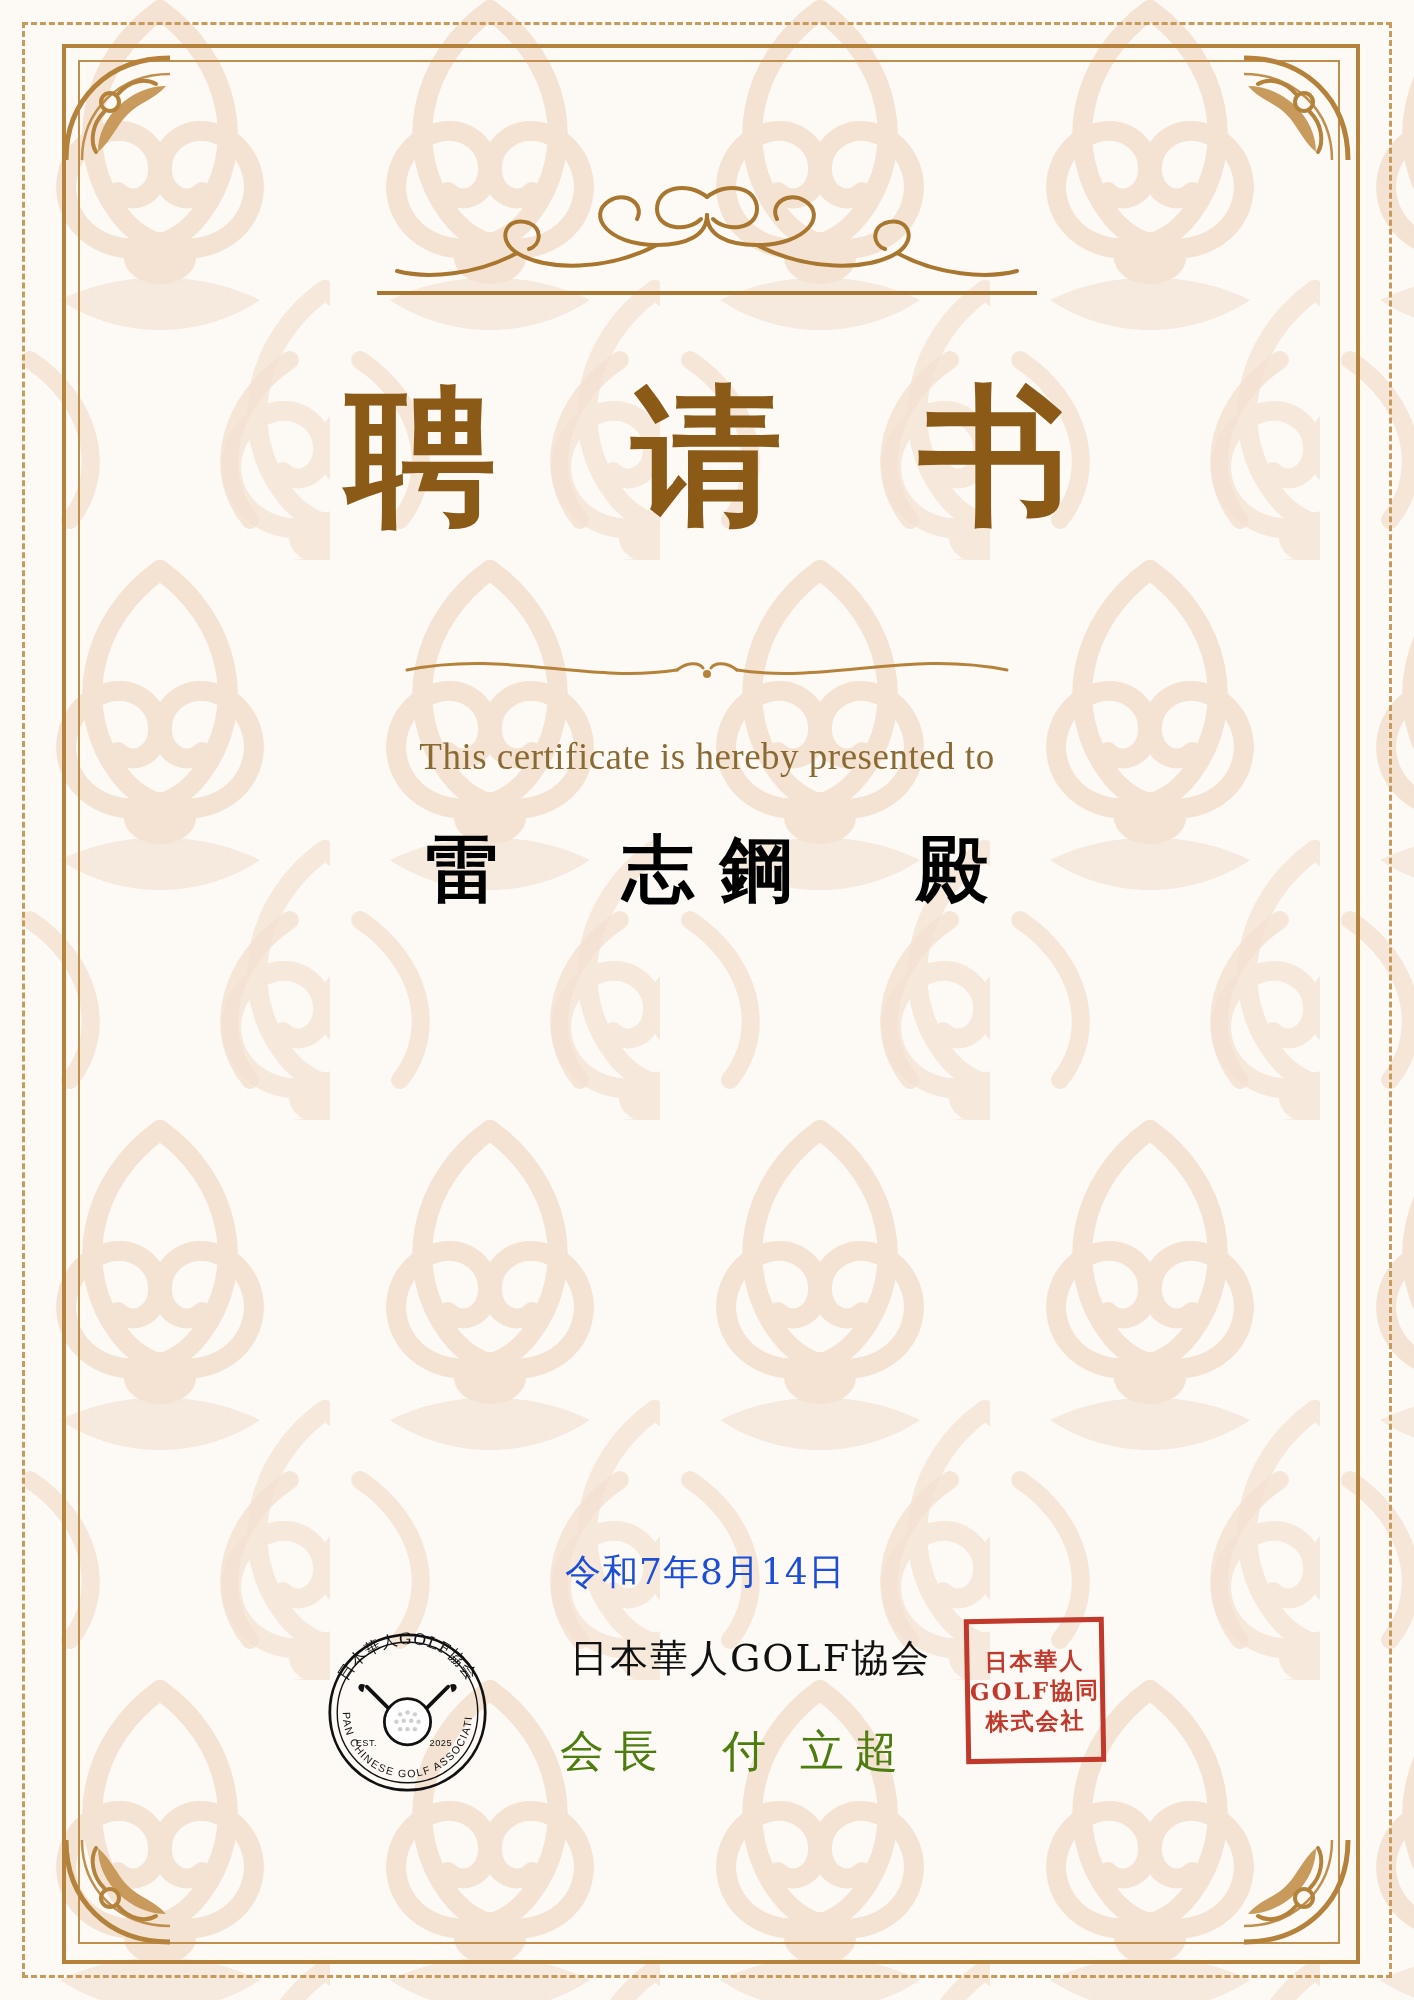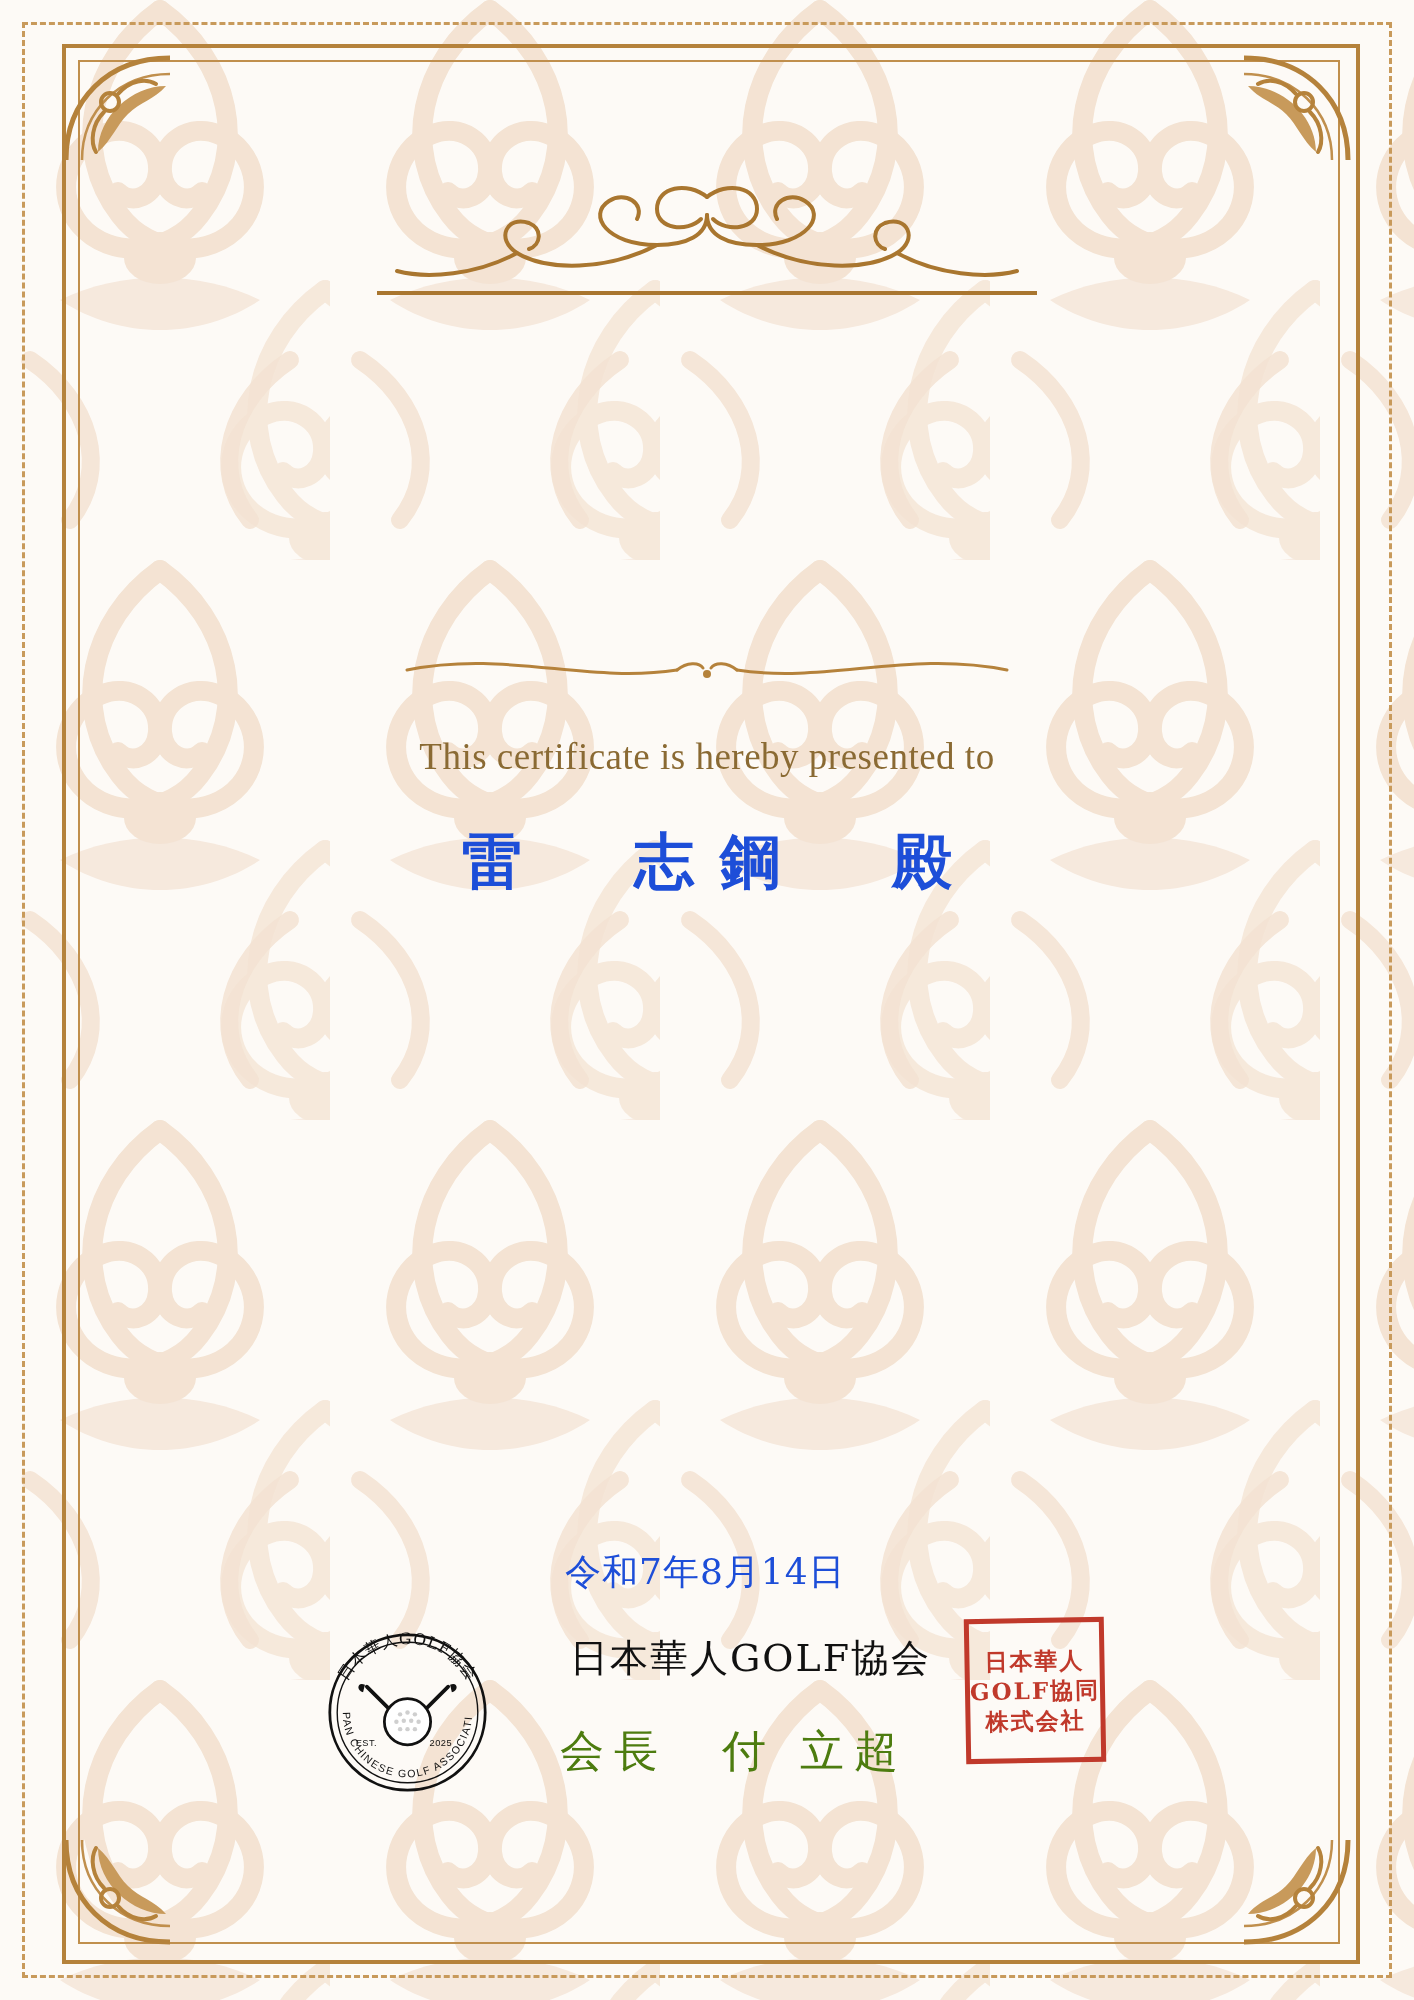--- a/index.html
+++ b/index.html
@@ -128,23 +128,23 @@
     letter-spacing: 0.5px;
   }
 
   .recipient {
     position: absolute;
     left: 0;
     right: 0;
     top: 822px;
     text-align: center;
     font-family: "DejaVu Serif", "Liberation Serif", serif;
-    font-size: 60px;
+    font-size: 72px;
     font-weight: 700;
-    color: #1d4ed8;
+    color: #000000;
     letter-spacing: 26px;
     text-indent: 26px;
   }
 
   .body-text {
     position: absolute;
     left: 185px;
     width: 1044px;
     top: 990px;
     font-family: "DejaVu Serif", "Liberation Serif", serif;
@@ -289,20 +289,21 @@
       <path d="M350 22 C 330 6, 300 12, 300 34 C 300 54, 330 58, 344 44" fill="none" stroke="#a9762f" stroke-width="4" stroke-linecap="round"></path>
       <path d="M350 22 C 370 6, 400 12, 400 34 C 400 54, 370 58, 356 44" fill="none" stroke="#a9762f" stroke-width="4" stroke-linecap="round"></path>
       <path d="M350 40 C 350 60, 330 70, 300 70 C 250 70, 230 40, 252 26 C 268 16, 288 28, 280 44" fill="none" stroke="#a9762f" stroke-width="4" stroke-linecap="round"></path>
       <path d="M350 40 C 350 60, 370 70, 400 70 C 450 70, 470 40, 448 26 C 432 16, 412 28, 420 44" fill="none" stroke="#a9762f" stroke-width="4" stroke-linecap="round"></path>
       <path d="M300 70 C 250 96, 190 96, 160 78 C 138 64, 150 40, 172 48 C 186 54, 184 70, 172 74" fill="none" stroke="#a9762f" stroke-width="4" stroke-linecap="round"></path>
       <path d="M400 70 C 450 96, 510 96, 540 78 C 562 64, 550 40, 528 48 C 514 54, 516 70, 528 74" fill="none" stroke="#a9762f" stroke-width="4" stroke-linecap="round"></path>
       <path d="M160 78 C 120 100, 70 104, 40 96" fill="none" stroke="#a9762f" stroke-width="4" stroke-linecap="round"></path>
       <path d="M540 78 C 580 100, 630 104, 660 96" fill="none" stroke="#a9762f" stroke-width="4" stroke-linecap="round"></path>
     </svg>
 
+    <div class="title">聘 请 书</div>
 
     <svg class="divider-flourish" viewBox="0 0 640 50">
       <path d="M20 30 C 120 10, 200 44, 290 30" fill="none" stroke="#b5823b" stroke-width="3" stroke-linecap="round"></path>
       <path d="M620 30 C 520 10, 440 44, 350 30" fill="none" stroke="#b5823b" stroke-width="3" stroke-linecap="round"></path>
       <path d="M290 30 C 300 22, 312 22, 316 28" fill="none" stroke="#b5823b" stroke-width="3" stroke-linecap="round"></path>
       <path d="M350 30 C 340 22, 328 22, 324 28" fill="none" stroke="#b5823b" stroke-width="3" stroke-linecap="round"></path>
       <circle cx="320" cy="34" r="4" fill="#b5823b"></circle>
     </svg>
 
     <div class="subtitle">This certificate is hereby presented to</div>

